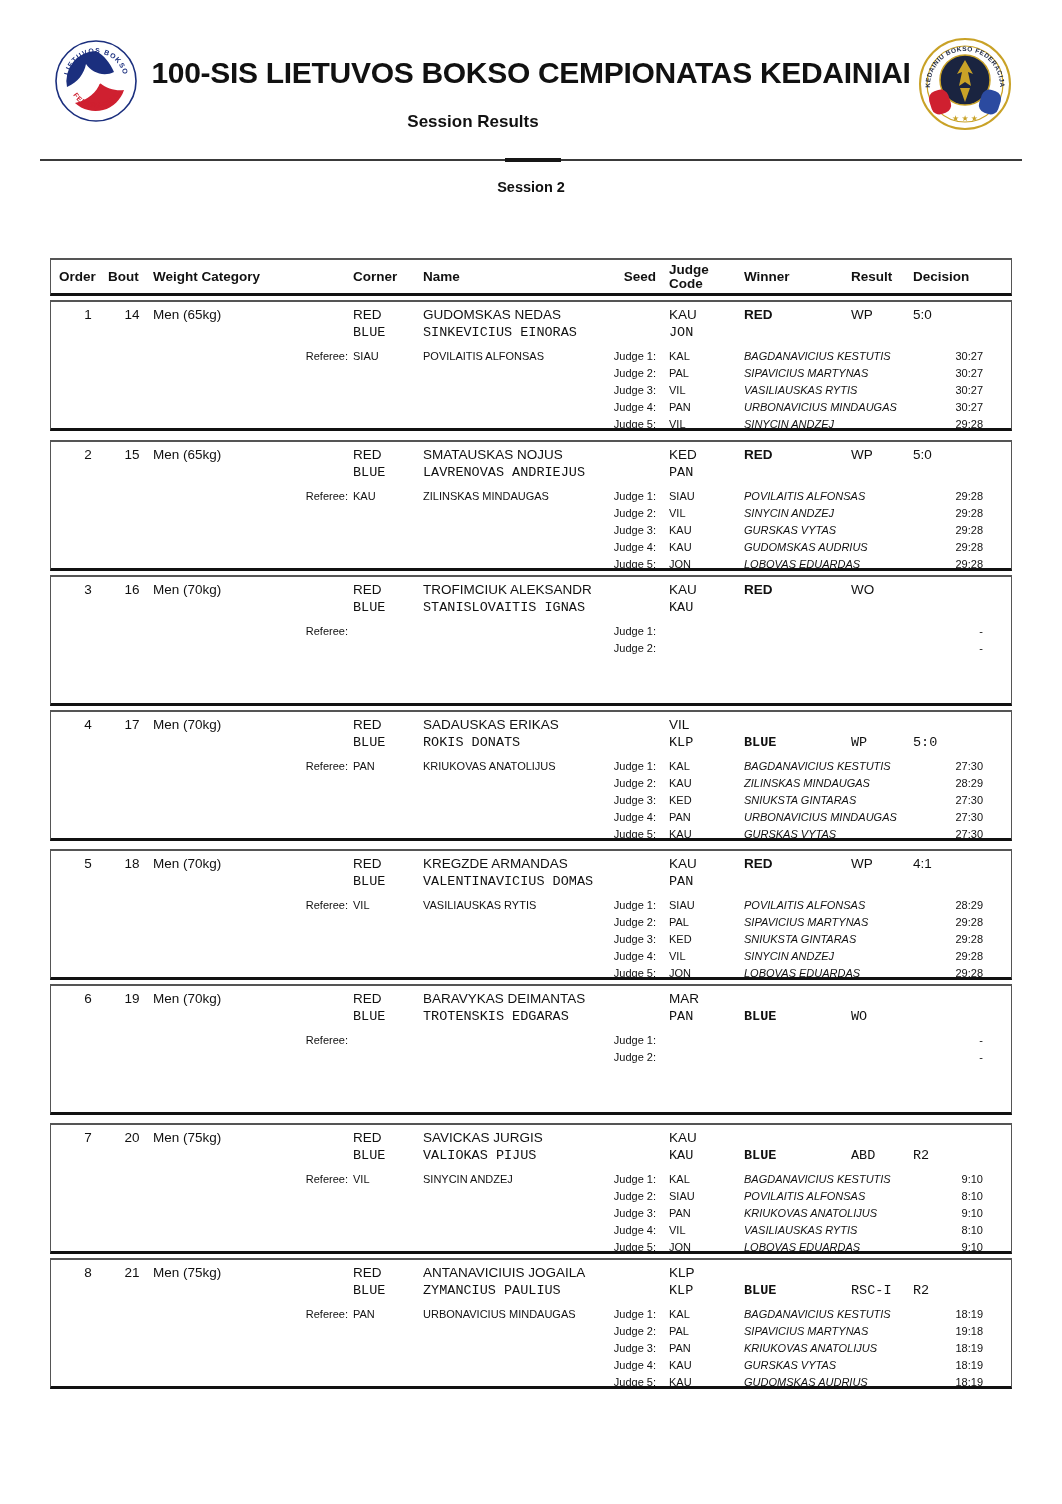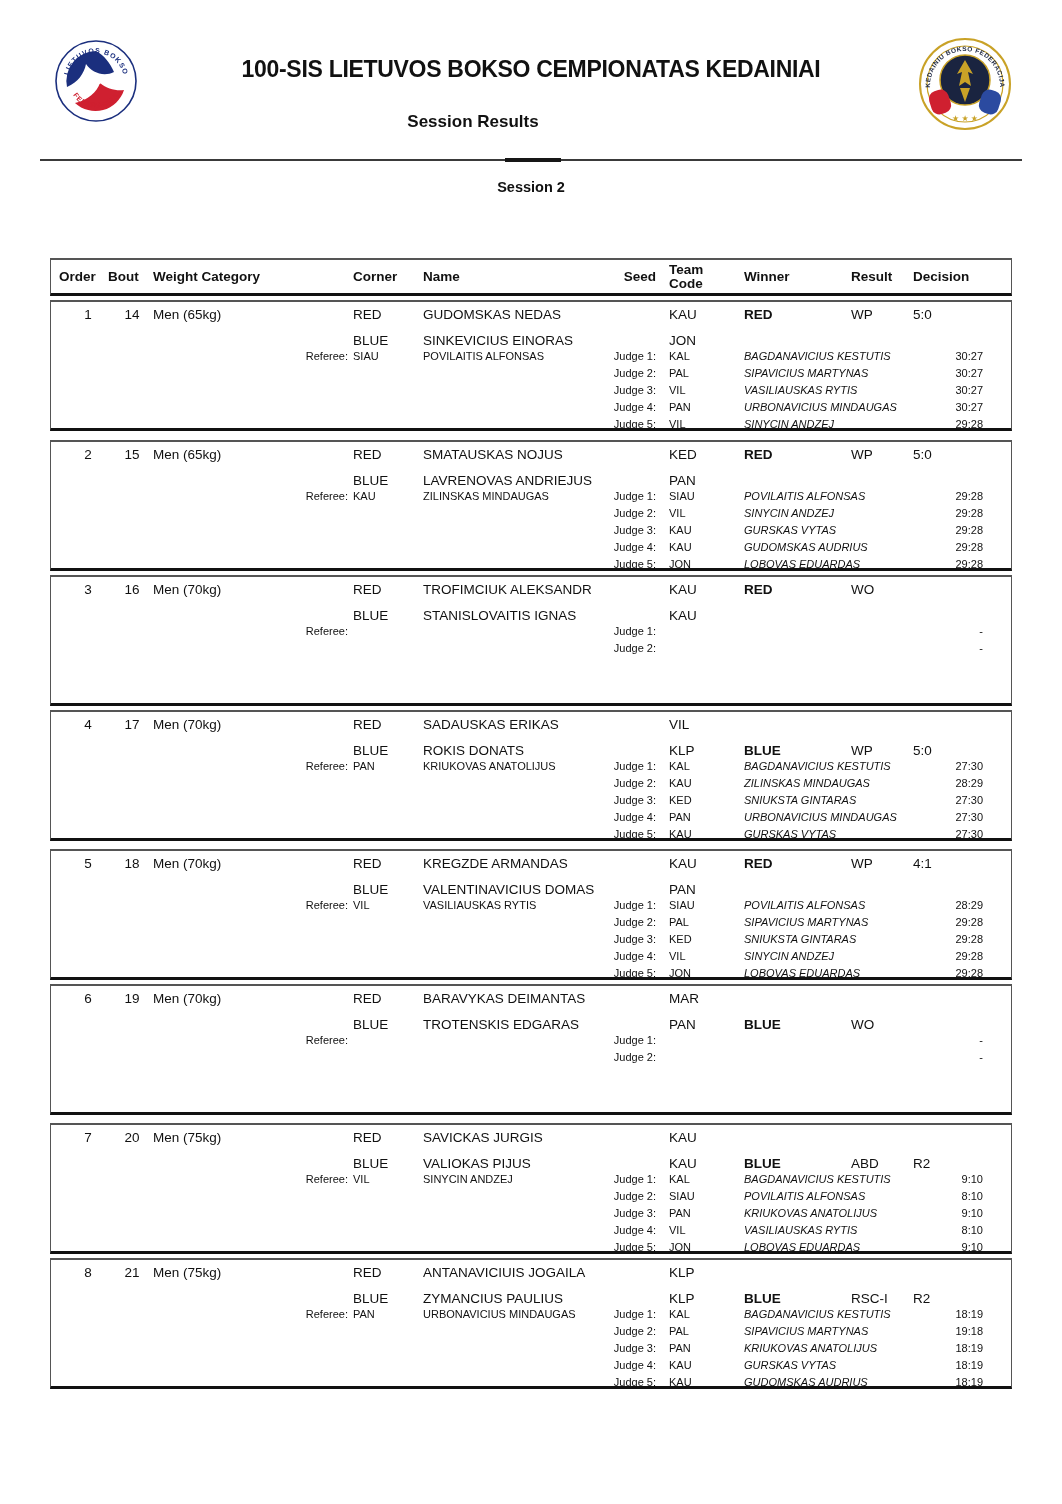--- a/index.html
+++ b/index.html
@@ -5,21 +5,21 @@
   html,body{margin:0;padding:0;background:#fff;}
   .page{
     position:relative;width:1062px;height:1504px;background:#ffffff;
     font-family:"Liberation Sans","DejaVu Sans",sans-serif;color:#111;
     overflow:hidden;
   }
   
   .logo-left{position:absolute;left:55px;top:40px;width:82px;height:82px;}
   .logo-right{position:absolute;left:918px;top:36px;width:94px;height:96px;}
   .title{position:absolute;left:0;top:56px;width:1062px;text-align:center;
-    font-size:23px;font-weight:bold;letter-spacing:-0.3px;white-space:pre;}
+    font-size:30px;font-weight:bold;letter-spacing:-0.3px;white-space:pre;}
   .subtitle{position:absolute;left:0;top:112px;width:946px;text-align:center;
     font-size:17px;font-weight:bold;}
   .rule{position:absolute;left:40px;top:159px;width:982px;height:2px;background:#3a3a3a;}
   .rule-dash{position:absolute;left:505px;top:158px;width:56px;height:4px;background:#161616;}
   .session{position:absolute;left:0;top:179px;width:1062px;text-align:center;
     font-size:14.5px;font-weight:bold;}
   .datetime{position:absolute;left:0;top:224px;width:1062px;text-align:center;
     font-size:15px;font-weight:bold;white-space:pre;}
   
   .tablewrap{position:absolute;left:50px;top:258px;width:962px;}
@@ -35,21 +35,21 @@
   .bout{position:relative;height:126px;border:1px solid #555;border-top:2px solid #555;
     border-bottom:3px solid #111;background:#fff;}
   .bout:nth-of-type(1){margin-bottom:9px;}
   .bout:nth-of-type(2){margin-bottom:4px;}
   .bout:nth-of-type(3){margin-bottom:4px;}
   .bout:nth-of-type(4){margin-bottom:8px;}
   .bout:nth-of-type(5){margin-bottom:4px;}
   .bout:nth-of-type(6){margin-bottom:8px;}
   .bout:nth-of-type(7){margin-bottom:4px;}
   .arow{position:absolute;left:0;right:0;height:18px;font-size:13.5px;line-height:18px;}
-  .arow.red-row{top:4px;} .arow.blue-row{top:30px;}
+  .arow.red-row{top:4px;} .arow.blue-row{top:22px;font-family:Liberation Mono, monospace;}
   .ac{position:absolute;top:0;white-space:pre;}
   .c-order{left:12px;width:50px;text-align:center;}
   .c-bout{left:60px;width:42px;text-align:center;}
   .c-weight{left:102px;}
   .c-corner{left:302px;}
   .c-name{left:372px;}
   .c-team{left:618px;}
   .c-winner{left:693px;font-weight:bold;}
   .c-result{left:800px;}
   .c-decision{left:862px;}
@@ -117,21 +117,21 @@
 
   <div class="tablewrap">
 
     <div class="thead">
       <span class="hc h-order">Order</span>
       <span class="hc h-bout">Bout</span>
       <span class="hc h-weight">Weight Category</span>
       <span class="hc h-corner">Corner</span>
       <span class="hc h-name">Name</span>
       <span class="hc h-seed">Seed</span>
-      <span class="hc h-team"><span>Team</span><br><span>Code</span></span>
+      <span class="hc h-team"><span>Judge</span><br><span>Code</span></span>
       <span class="hc h-winner">Winner</span>
       <span class="hc h-result">Result</span>
       <span class="hc h-decision">Decision</span>
     </div>
 
     <div class="boutlist">
   <section class="bout">
     <div class="arow red-row">
       <span class="ac c-order">1</span>
       <span class="ac c-bout">14</span>

